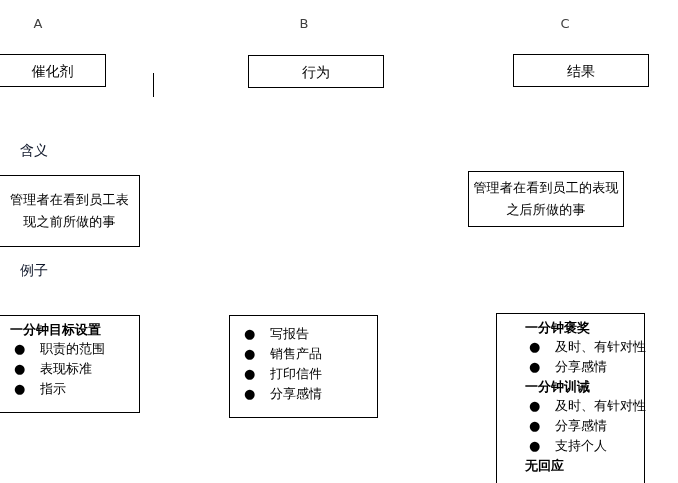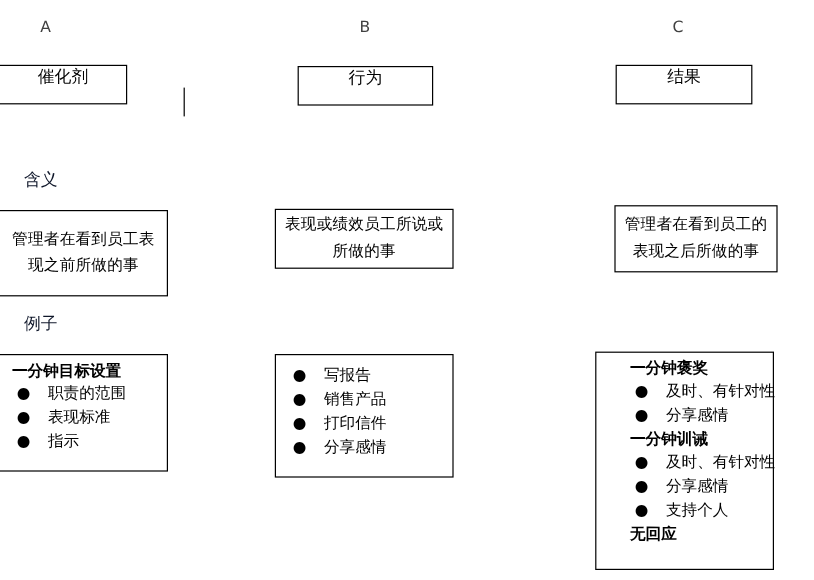--- a/index.html
+++ b/index.html
@@ -39,20 +39,21 @@
   
   .box {
     box-sizing: border-box;
     border: 1px solid #000000;
     background: #ffffff;
   }
 
   
   .title-box {
     display: flex;
+    align-items: center;
     justify-content: center;
     font-size: 14px;
     line-height: 18px;
   }
 
   
   .meaning-box {
     display: flex;
     align-items: center;
     justify-content: center;
@@ -61,20 +62,21 @@
   .meaning-text {
     font-size: 13px;
     line-height: 22px;
     text-align: center;
     letter-spacing: 0.2px;
   }
 
   
   .example-box {
     padding: 4px 6px 4px 10px;
+    margin-top: 20px;
   }
   .ex-heading {
     font-size: 13px;
     font-weight: bold;
     line-height: 19px;
     white-space: nowrap;
   }
   .ex-list {
     list-style: none;
     margin: 0;
@@ -113,41 +115,38 @@
 <div id="canvas">
 
   <div class="abs col-letter" style="left:0px; top:16px; width:76px;">A</div>
   <div class="abs col-letter" style="left:266px; top:16px; width:76px;">B</div>
   <div class="abs col-letter" style="left:527px; top:16px; width:76px;">C</div>
 
   <div class="abs box title-box" style="left:-1px; top:54px; width:107px; height:33px;">
     <span>催化剂</span>
   </div>
 
-  <div class="abs box title-box" style="left:248px; top:55px; width:113px; height:33px;">
+  <div class="abs box title-box" style="left:248px; top:55px; width:136px; height:33px;">
     <span>行为</span>
   </div>
 
-  <div class="abs box title-box" style="left:513px; top:54px; width:114px; height:33px;">
+  <div class="abs box title-box" style="left:513px; top:54px; width:136px; height:33px;">
     <span>结果</span>
   </div>
 
   <div class="abs vrule" style="left:153px; top:73px; height:24px;"></div>
 
   <div class="abs row-label" style="left:20px; top:141px;">含义</div>
 
   <div class="abs box meaning-box" style="left:-1px; top:175px; width:141px; height:72px;">
     <span class="meaning-text">管理者在看到员工表现之前所做的事</span>
   </div>
 
-  <div class="abs box meaning-box" style="left:229px; top:174px; width:149px; height:50px;">
-    <span class="meaning-text">表现或绩效员工所说或所做的事</span>
-  </div>
-
-  <div class="abs box meaning-box" style="left:512px; top:171px; width:136px; height:56px;">
+
+  <div class="abs box meaning-box" style="left:468px; top:171px; width:156px; height:56px;">
     <span class="meaning-text">管理者在看到员工的表现之后所做的事</span>
   </div>
 
   <div class="abs row-label" style="left:20px; top:261px;">例子</div>
 
   <div class="abs box example-box" style="left:-1px; top:295px; width:141px; height:98px;">
     <div class="ex-heading">一分钟目标设置</div>
     <ul class="ex-list">
       <li class="ex-item">
         <span class="bullet">●</span>

